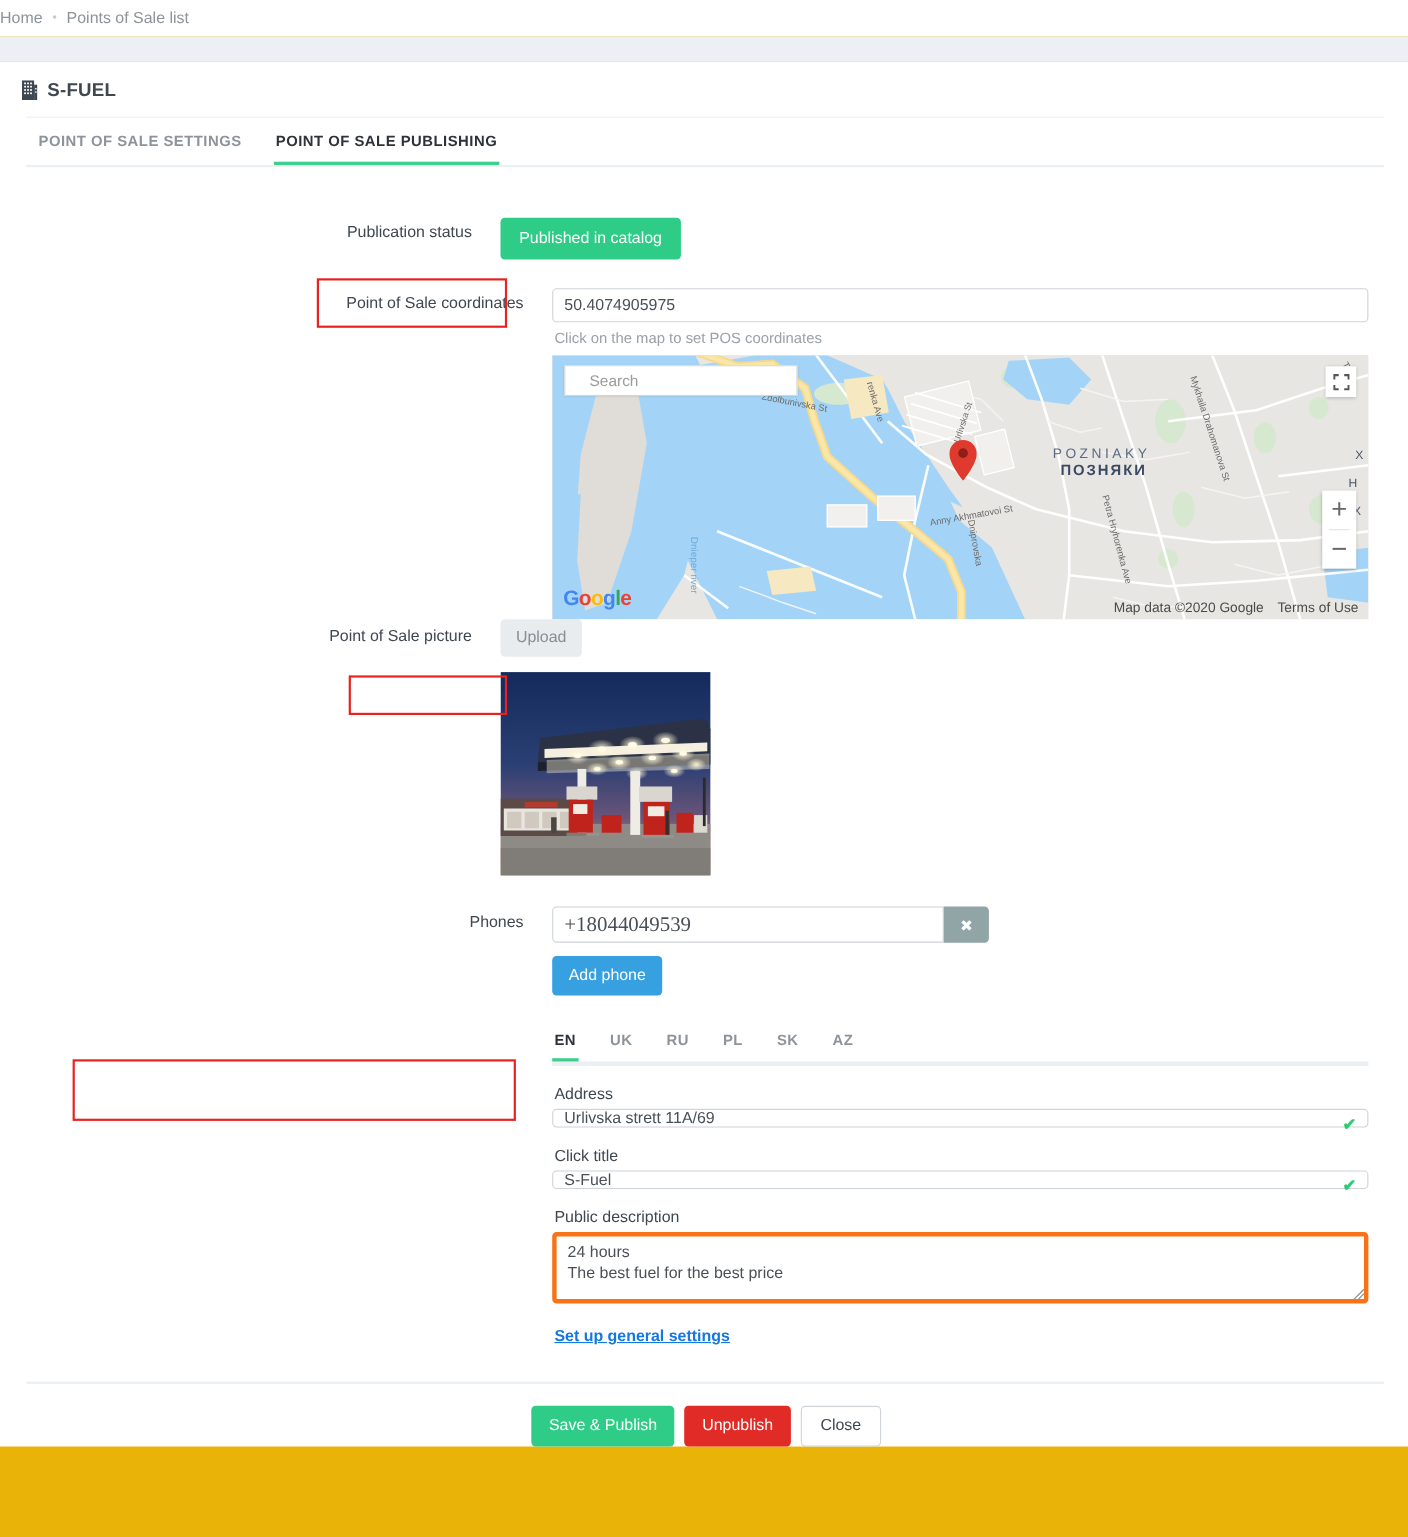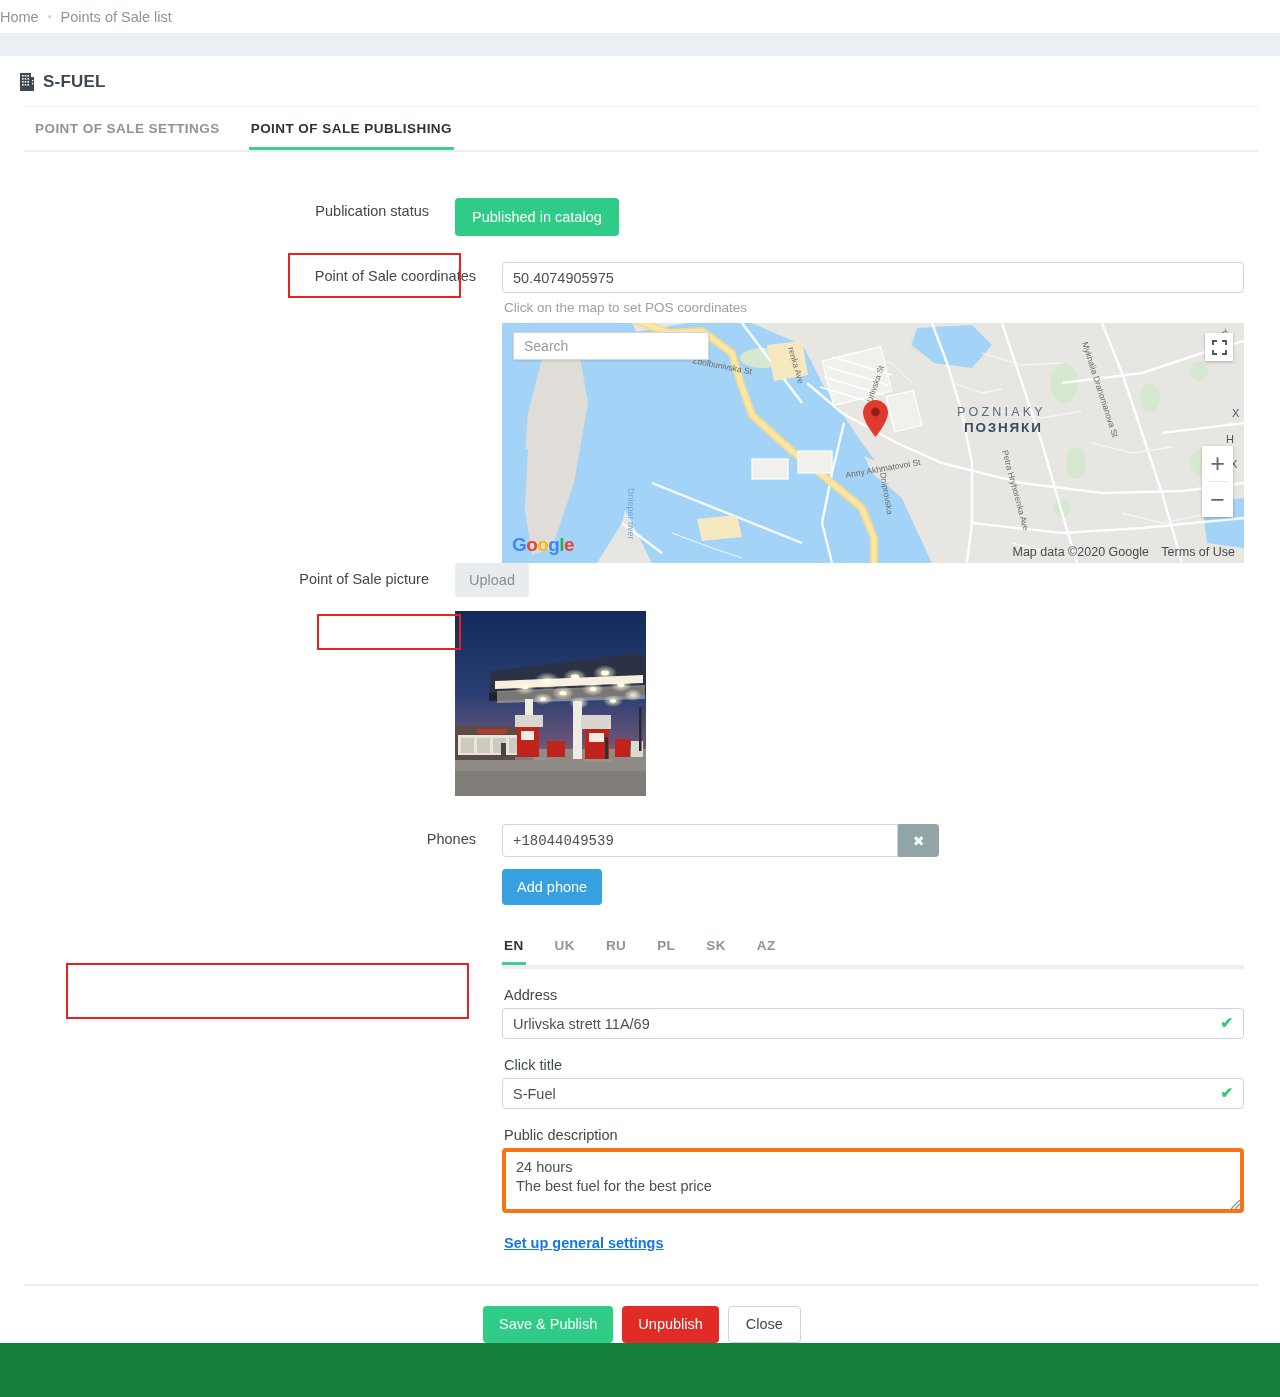--- a/index.html
+++ b/index.html
@@ -4,21 +4,21 @@
 <title>Point of Sale Publishing</title>
 <style>
   * { box-sizing: border-box; }
   html, body {
     margin: 0; padding: 0;
     width: 1280px; height: 1397px;
     background: #ffffff;
     font-family: "Liberation Sans", sans-serif;
     -webkit-font-smoothing: antialiased;
   }
-  .page { position: relative; width: 1280px; height: 1397px; overflow: hidden; background:#15803d; }
+  .page { position: relative; width: 1280px; height: 1397px; overflow: hidden; background:#eab308; }
 
   
   .breadcrumb {
     height: 33px; display:flex; align-items:center;
     padding-left: 0px; font-size: 14.5px; color:#8d9397;
     background:#fff;
   }
   .breadcrumb .crumb { color:#8d9397; text-decoration:none; }
   .breadcrumb .sep { color:#c4c9cc; margin:0 9px; font-size:11px; line-height:1; }
 
@@ -83,23 +83,23 @@
   .inp + .inp { margin-top: 6px; }
   .hint { font-size:13.5px; color:#9aa1a7; padding: 7px 0 8px 2px; }
 
   
   .map-wrap {
     position:relative; width:742px; height:240px; overflow:hidden;
     background:#e9e6e1;
   }
   .map-svg { position:absolute; inset:0; }
   .map-search {
-    position:absolute; left:11px; top:9px; width:196px; height:28px;
+    position:absolute; left:11px; top:9px; width:212px; height:28px;
     background:#fff; border:1px solid #d6d6d6;
-    display:flex; align-items:center; padding-left:10px;
+    display:flex; align-items:center; padding-left:22px;
     font-size:14px; color:#9b9b9b; box-shadow:0 1px 2px rgba(0,0,0,.12);
   }
   .map-fs {
     position:absolute; right:11px; top:10px; width:28px; height:28px;
     background:#fff; box-shadow:0 1px 3px rgba(0,0,0,.25);
     display:flex; align-items:center; justify-content:center;
   }
   .map-zoom {
     position:absolute; right:11px; bottom:46px; width:31px;
     background:#fff; box-shadow:0 1px 3px rgba(0,0,0,.25);
@@ -123,23 +123,23 @@
   .upload-btn {
     background:#e9ecef; color:#868e96; font-size:14.5px;
     padding: 9px 14px; border-radius:4px; border:none; cursor:pointer;
     font-family:"Liberation Sans", sans-serif;
   }
   .photo { margin-top: 14px; width:191px; height:185px; display:block; }
 
   
   .phone-row { display:flex; }
   .phone-inp {
-    width: 396px; height:33px; border:1px solid #ced4da;
-    border-radius:4px 0 0 4px; padding: 4px 10px; font-size:14px;
-    color:#4a5056; font-family:Liberation Mono, monospace; outline:none;
+    width: 356px; height:33px; border:1px solid #ced4da;
+    border-radius:4px 0 0 4px; padding: 4px 10px; font-size:19px;
+    color:#4a5056; font-family:Liberation Serif, serif; outline:none;
   }
   .phone-del {
     width:41px; height:33px; background:#92a5a6; color:#fff;
     border:none; border-radius:0 4px 4px 0; cursor:pointer;
     font-size:14px; display:flex; align-items:center; justify-content:center;
   }
   .add-phone {
     margin-top:12px; background:#36a0e0; color:#fff; font-size:14.5px;
     padding: 10px 15px; border-radius:4px; border:none; cursor:pointer;
     font-family:"Liberation Sans", sans-serif;
@@ -154,21 +154,21 @@
     background:none; border-left:none; border-right:none; border-top:none;
     font-family:"Liberation Sans", sans-serif;
   }
   .lang-tab.active { color:#2d3338; border-bottom-color:#3ecf8e; }
   .lang-bar { height:3px; background:#eaeff3; width:742px; }
   .lang-rule { height:1px; background:#e7eef4; width:742px; }
 
   .flabel { font-size:14.5px; color:#3f4750; margin: 18px 0 5px 2px; }
   .vinp-wrap { position:relative; }
   .vinp {
-    width:742px; height:31px; border:1px solid #ced4da; border-radius:4px;
+    width:742px; height:17px; border:1px solid #ced4da; border-radius:4px;
     padding: 4px 32px 4px 10px; font-size:14.5px; color:#4a5056;
     font-family:"Liberation Sans", sans-serif; outline:none; display:block;
   }
   .ok-tick {
     position:absolute; right:11px; top:7px; color:#2ecc71;
     font-size:15px; font-weight:bold; line-height:1;
   }
   .tarea {
     width:742px; height:65px; border:4px solid #f97316; border-radius:4px;
     padding: 6px 10px; font-size:14.5px; color:#4a5056; resize:none;

